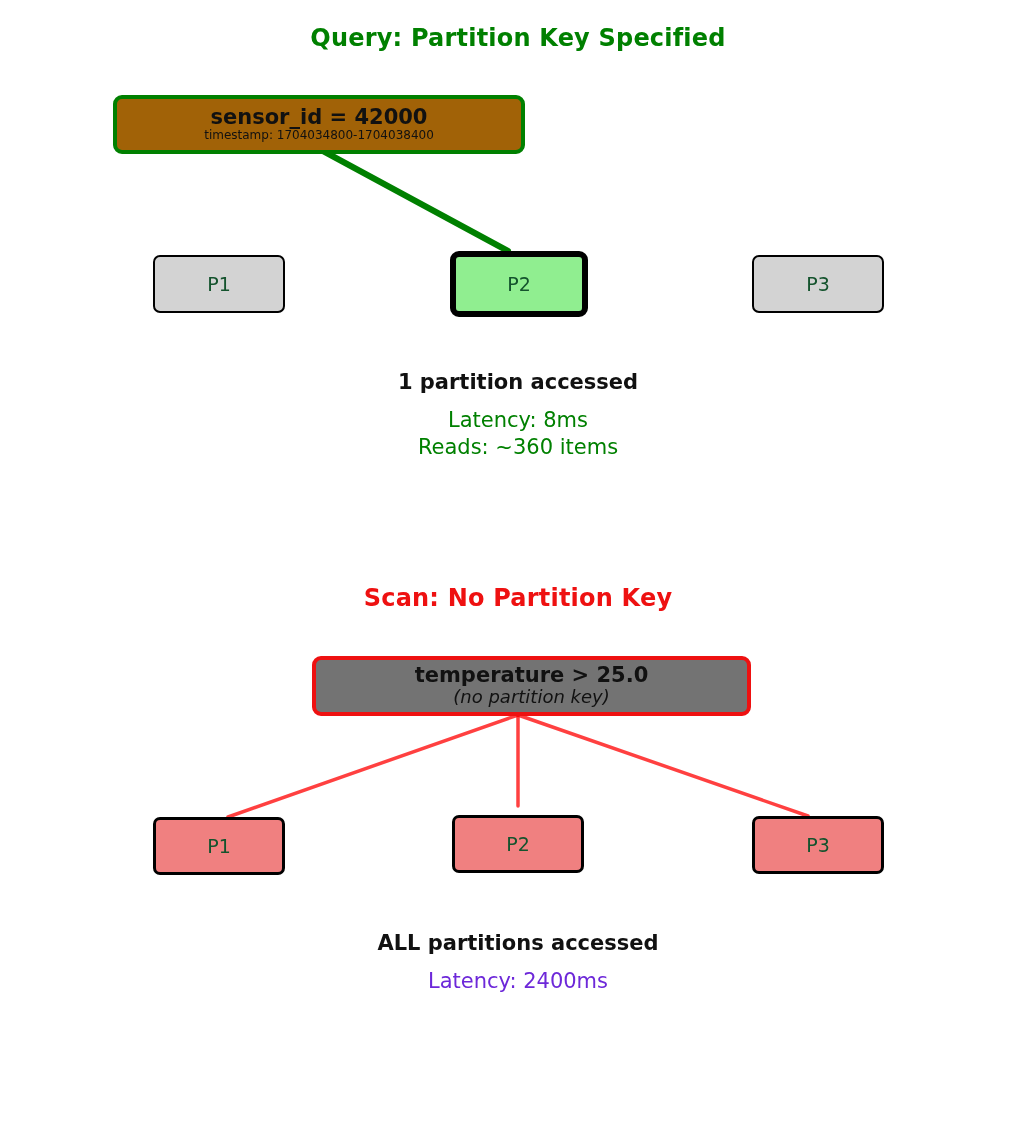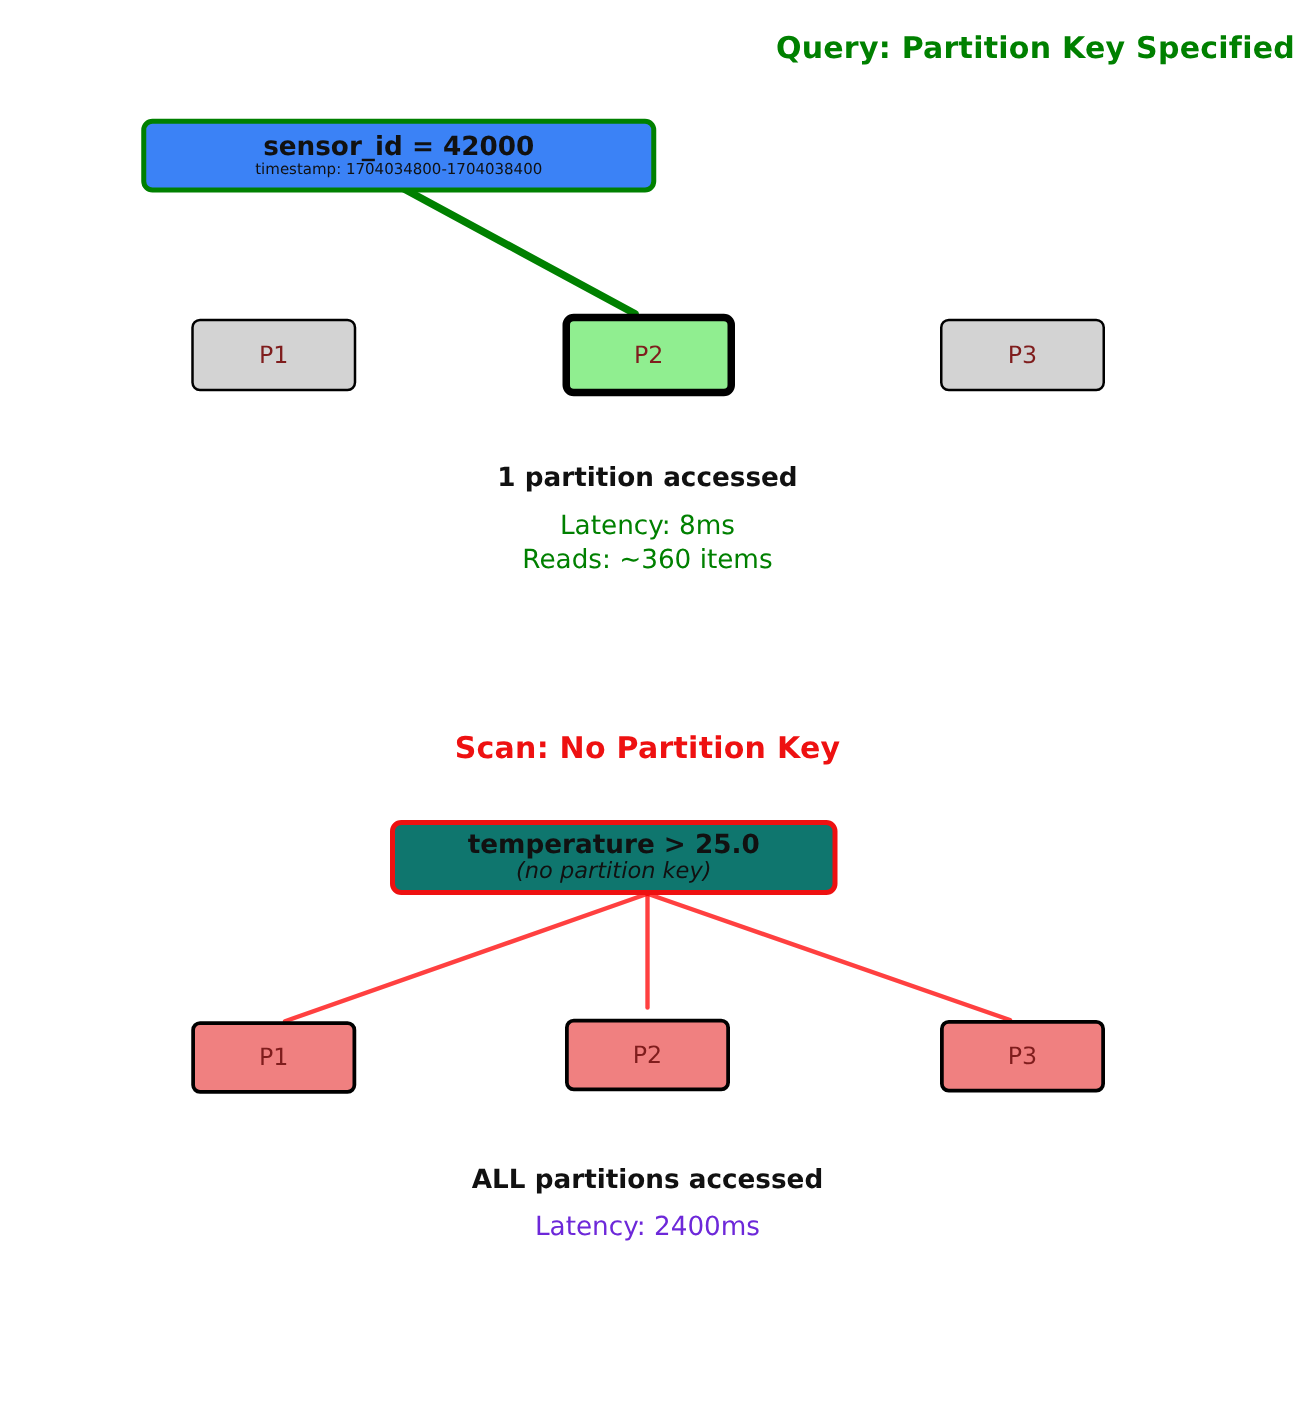--- a/index.html
+++ b/index.html
@@ -7,48 +7,48 @@
   body {
     font-family: "DejaVu Sans", "Liberation Sans", sans-serif;
     width: 1036px; height: 1130px; position: relative; overflow: hidden;
   }
   .canvas { position: absolute; left: 0; top: 0; width: 1036px; height: 1130px; }
 
   .section-title {
     position: absolute; left: 0; width: 1036px; text-align: center;
     font-size: 24px; font-weight: bold; letter-spacing: 0.2px;
   }
-  .title-green { color: #008000; top: 24px; text-align: right; }
+  .title-green { color: #008000; top: 24px; }
   .title-red   { color: #ee1111; top: 584px; }
 
   .query-box {
     position: absolute; display: flex; flex-direction: column;
     align-items: center; justify-content: center; text-align: center;
     border-radius: 9px;
   }
   .query-box .primary   { font-size: 21px; font-weight: bold; color: #111; line-height: 1.1; }
   .query-box .secondary { font-size: 12px; color: #111; line-height: 1.15; }
 
   .qbox-green {
     left: 113px; top: 95px; width: 412px; height: 59px;
-    background: #3b82f6; border: 4px solid #008000;
+    background: #a16207; border: 4px solid #008000;
   }
   .qbox-red {
-    left: 312px; top: 656px; width: 358px; height: 60px;
-    background: #0f766e; border: 4.5px solid #ee1111;
+    left: 312px; top: 656px; width: 439px; height: 60px;
+    background: #737373; border: 4.5px solid #ee1111;
   }
   .qbox-red .secondary { font-style: italic; font-size: 18px; }
 
   svg.connectors { position: absolute; left: 0; top: 0; width: 1036px; height: 1130px; pointer-events: none; }
 
   .partition {
     position: absolute; display: flex; align-items: center; justify-content: center;
     width: 132px; height: 58px; border-radius: 7px;
     background: #d3d3d3; border: 2.5px solid #000;
-    font-size: 19px; color: #7f1d1d;
+    font-size: 19px; color: #14532d;
   }
   .p-top-1 { left: 153px; top: 255px; }
   .p-top-2 {
     left: 450px; top: 251px; width: 138px; height: 66px;
     background: #90ee90; border: 6px solid #000; border-radius: 9px;
   }
   .p-top-3 { left: 752px; top: 255px; }
 
   .p-bot { background: #f08080; border-width: 3px; }
   .p-bot-1 { left: 153px; top: 817px; }

